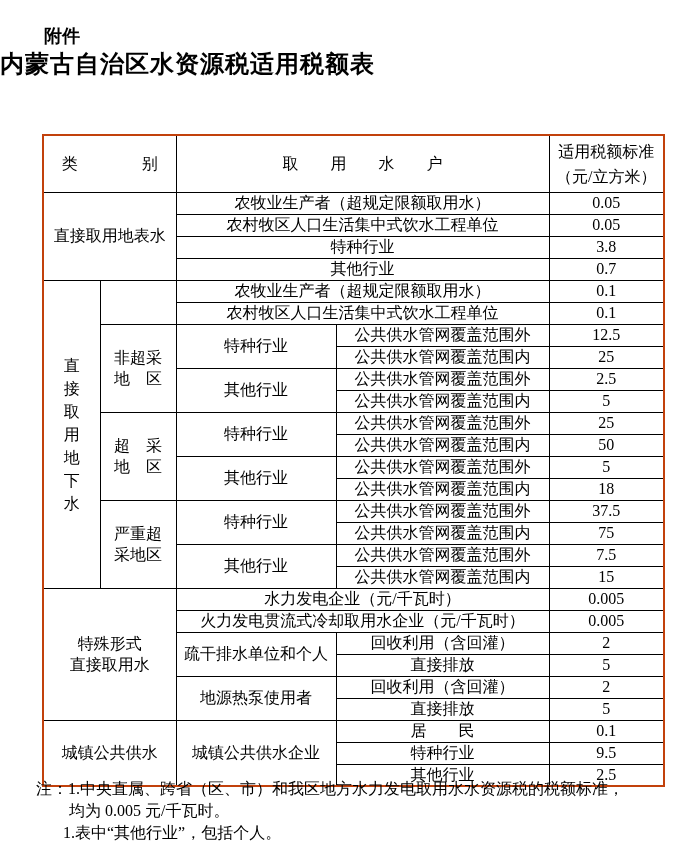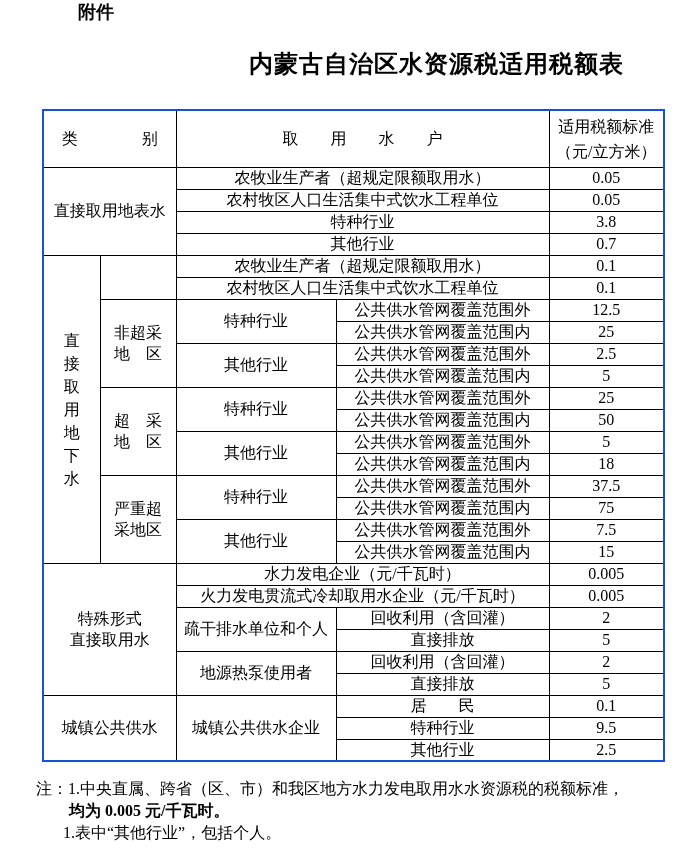--- a/index.html
+++ b/index.html
@@ -2,50 +2,50 @@
 <html><head>
 <meta charset="utf-8">
 <style>
   html,body { margin:0; padding:0; }
   body {
     width:685px; height:848px; position:relative;
     background:#ffffff; color:#000000;
     font-family:"Liberation Serif","DejaVu Serif",serif;
   }
   .attachment {
-    position:absolute; left:44px; top:0;
-    font-size:18px; font-weight:bold;margin-left:34px;
+    position:absolute; left:44px; top:24px;
+    font-size:18px; font-weight:bold;
   }
   .doc-title {
     position:absolute; left:0; top:48px; width:624px;
-    text-align:right; font-size:24px; font-weight:bold; letter-spacing:1px;
+    text-align:left; font-size:24px; font-weight:bold; letter-spacing:1px;
   }
   table.rate-table {
-    position:absolute; left:42px; top:109px;
+    position:absolute; left:42px; top:134px;
     border-collapse:collapse; table-layout:fixed;
-    border:2px solid #1d4ed8;
+    border:2px solid #c2410c;
   }
   .rate-table td {
     border:1px solid #000;
     text-align:center; vertical-align:middle;
     padding:0; font-size:16px; line-height:20px; overflow:hidden;
   }
   .rate-table tr { height:22px; }
   .rate-table tr.hrow { height:57px; }
   .l2 div { line-height:21px; }
   .hdr-rate div { line-height:25px; }
   .vtext {
     width:18px; margin:8px auto;
     word-break:break-all; line-height:23px; font-size:16px;
   }
   .notes {
     position:absolute; left:36px; top:778px; width:636px;
     font-size:16px; line-height:22px;
   }
-  .notes .n2 { padding-left:33px;font-weight:bold; }
+  .notes .n2 { padding-left:33px; }
   .notes .n3 { padding-left:27px; }
 </style>
 </head>
 <body>
 
 <div class="attachment">附件</div>
 <div class="doc-title">内蒙古自治区水资源税适用税额表</div>
 
 <table class="rate-table">
   <colgroup>

